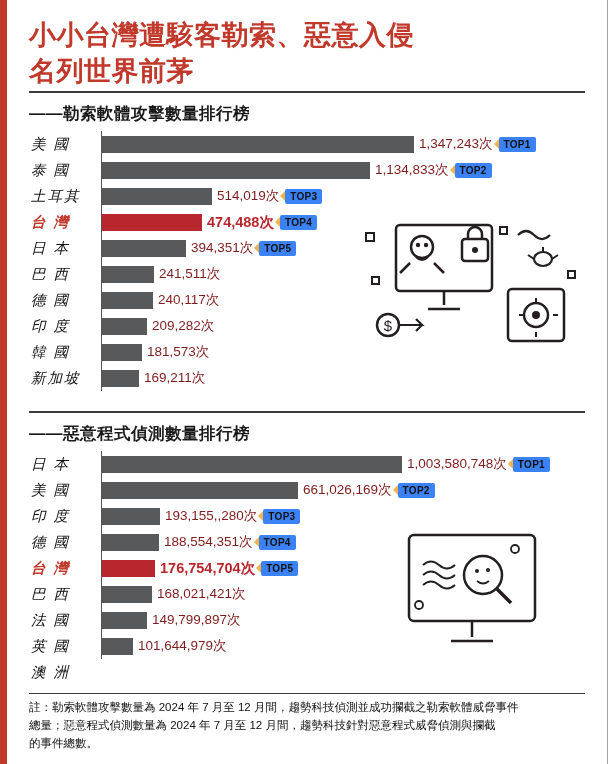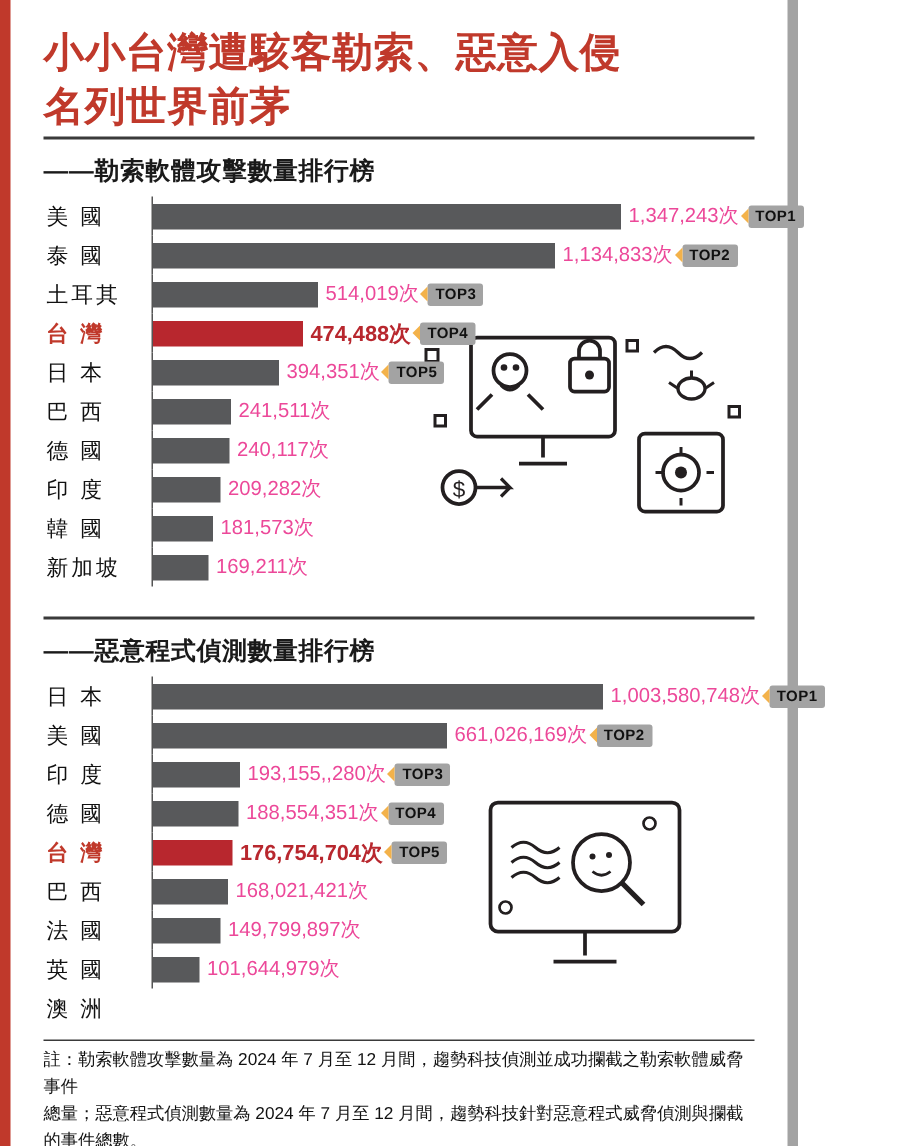--- a/index.html
+++ b/index.html
@@ -8,25 +8,25 @@
   }
   body {
     width: 616px;
     height: 764px;
     background: #ffffff;
     font-family: "Liberation Sans", sans-serif;
     overflow: hidden;
   }
   .page {
     position: relative;
-    width: 532px;
+    width: 608px;
     height: 764px;
     box-sizing: border-box;
     border-left: 7px solid #c0392b;
-    border-right: 7px solid #a3a3a3;
+    border-right: 1px solid #a3a3a3;
     background: #ffffff;
   }
   .inner {
     padding: 18px 22px 0 22px;
   }
   .title {
     color: #c0392b;
     font-size: 27px;
     font-weight: bold;
     line-height: 1.32;
@@ -56,20 +56,21 @@
   }
   .row .name {
     width: 72px;
     flex: 0 0 72px;
     font-size: 14.5px;
     color: #111;
     letter-spacing: 2px;
     text-align: left;
     padding-left: 2px;
     box-sizing: border-box;
+    font-style: italic;
   }
   .row.highlight .name {
     color: #c0392b;
     font-weight: bold;
   }
   .barwrap {
     position: relative;
     flex: 1 1 auto;
     height: 26px;
     display: flex;
@@ -80,33 +81,33 @@
   }
   .bar {
     height: 17px;
     background: #58595b;
   }
   .row.highlight .bar {
     background: #b8272e;
   }
   .value {
     font-size: 13.5px;
-    color: #ec4899;
+    color: #7f1d1d;
     margin-left: 5px;
     white-space: nowrap;
   }
   .row.highlight .value {
     color: #b8272e;
     font-weight: bold;
     font-size: 14.5px;
   }
   .rank {
     position: relative;
     margin-left: 6px;
-    background: #a3a3a3;
+    background: #3b82f6;
     color: #111;
     font-size: 10px;
     font-weight: bold;
     padding: 2px 5px 2px 5px;
     border-radius: 2px;
     white-space: nowrap;
     letter-spacing: 0.3px;
   }
   .rank::before {
     content: "";

